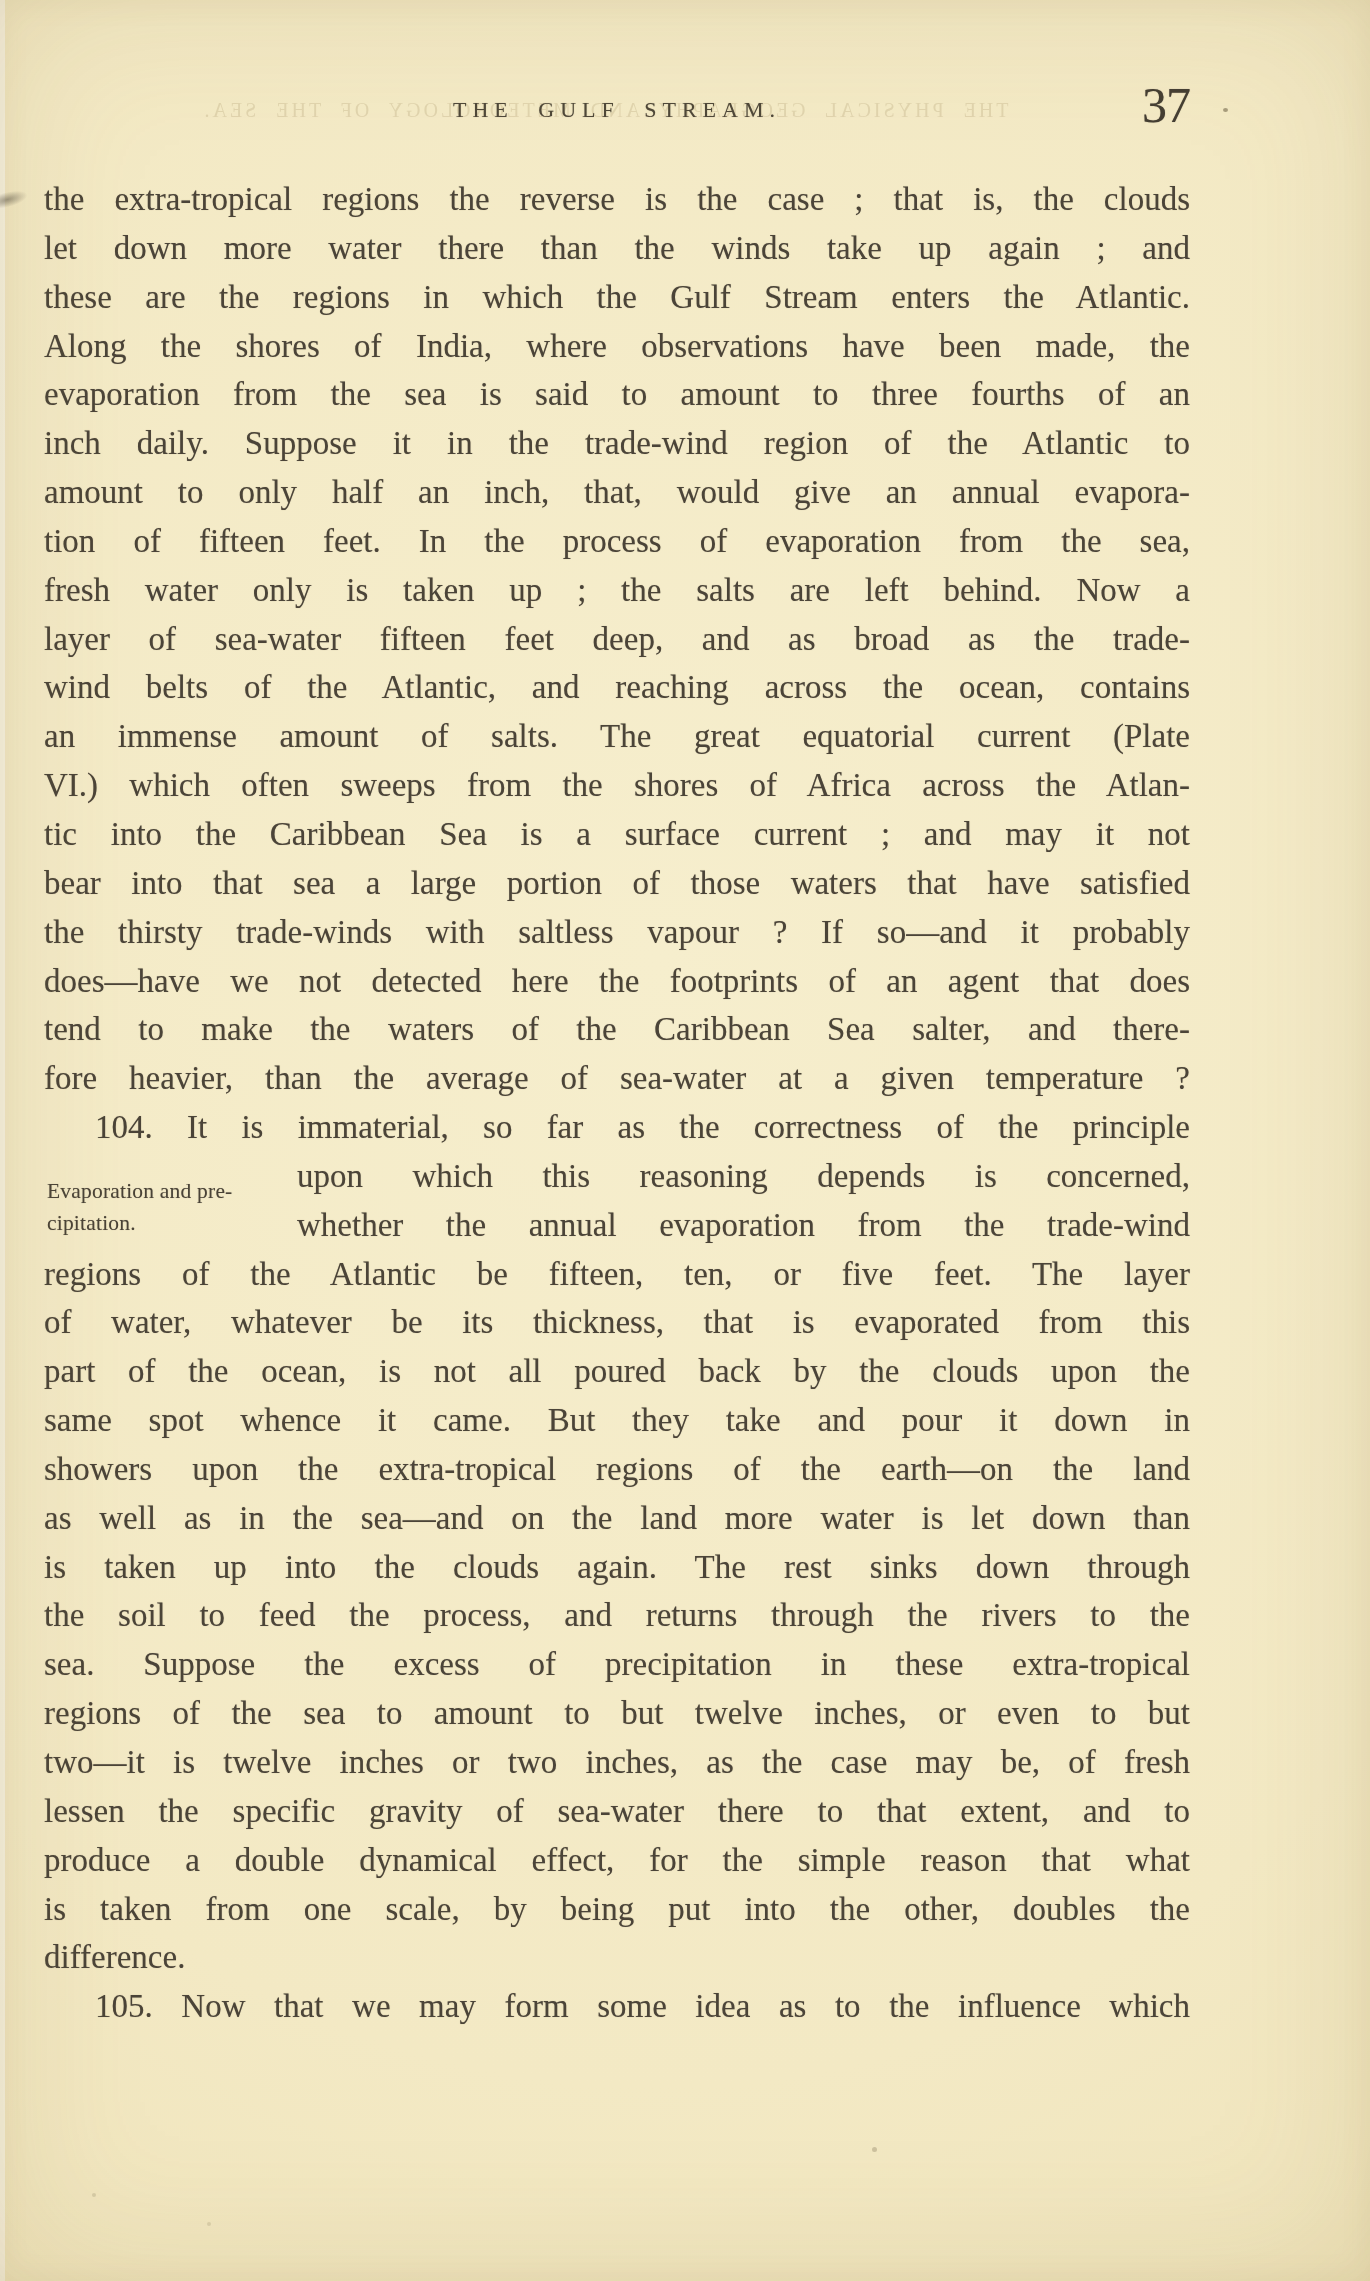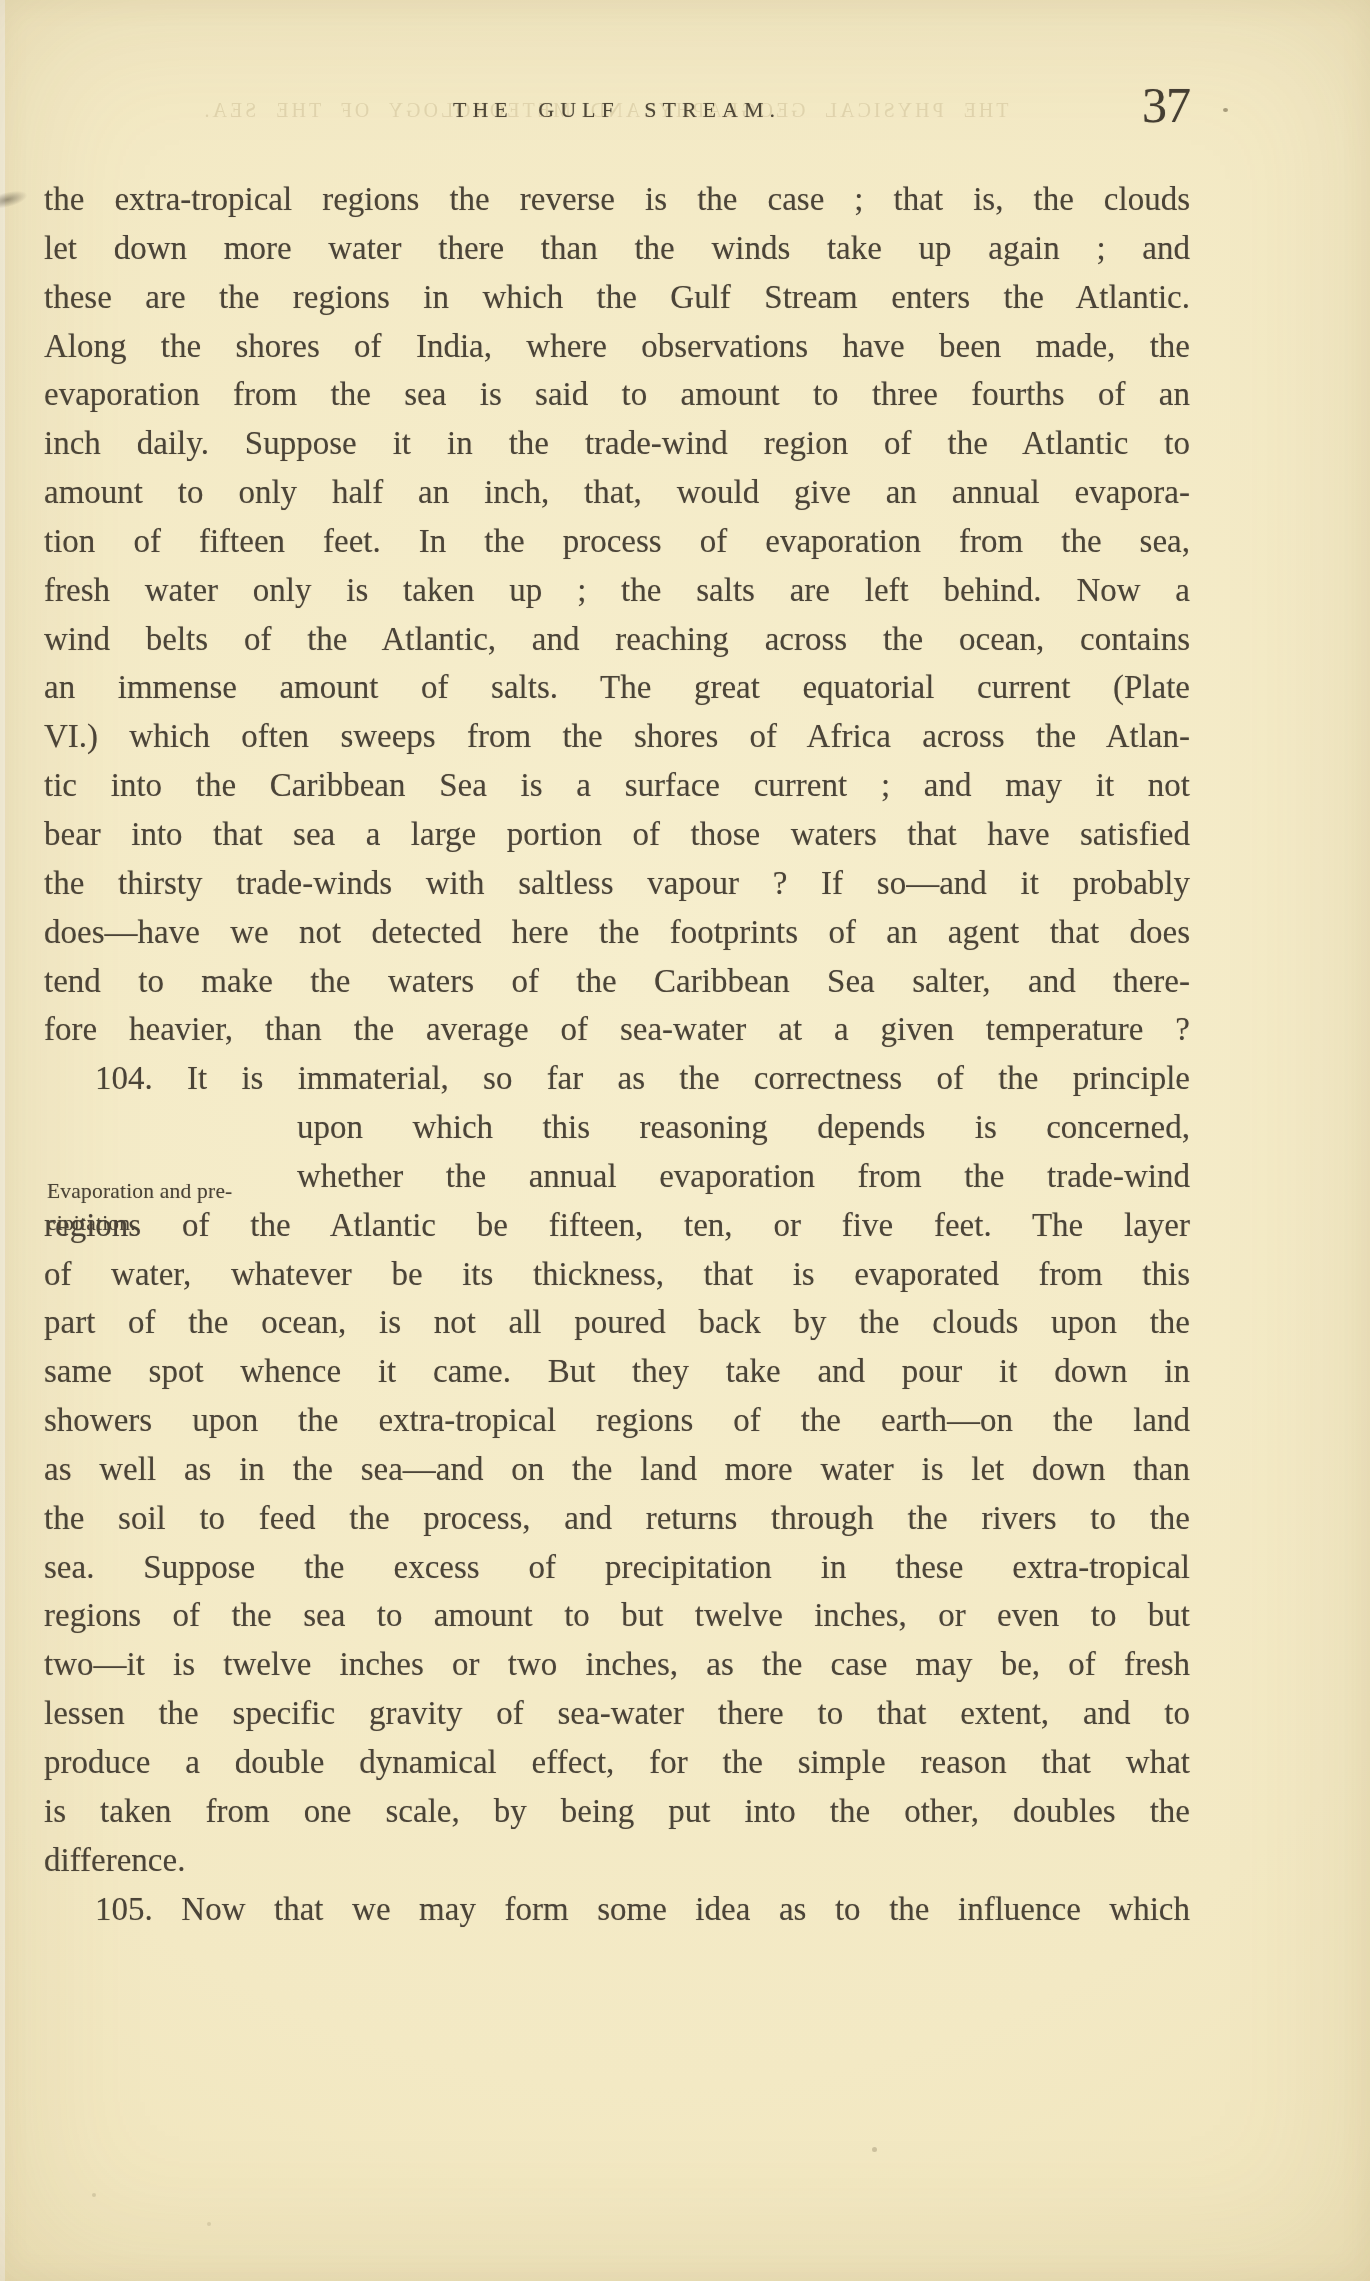--- a/index.html
+++ b/index.html
@@ -105,38 +105,40 @@
   <div class="body-text" id="body-text">
       <div class="line">the extra-tropical regions the reverse is the case ; that is, the clouds</div>
       <div class="line">let down more water there than the winds take up again ; and</div>
       <div class="line">these are the regions in which the Gulf Stream enters the Atlantic.</div>
       <div class="line">Along the shores of India, where observations have been made, the</div>
       <div class="line">evaporation from the sea is said to amount to three fourths of an</div>
       <div class="line">inch daily. Suppose it in the trade-wind region of the Atlantic to</div>
       <div class="line">amount to only half an inch, that, would give an annual evapora-</div>
       <div class="line">tion of fifteen feet. In the process of evaporation from the sea,</div>
       <div class="line">fresh water only is taken up ; the salts are left behind. Now a</div>
+      <div class="line">layer of sea-water fifteen feet deep, and as broad as the trade-</div>
       <div class="line">wind belts of the Atlantic, and reaching across the ocean, contains</div>
       <div class="line">an immense amount of salts. The great equatorial current (Plate</div>
       <div class="line">VI.) which often sweeps from the shores of Africa across the Atlan-</div>
       <div class="line">tic into the Caribbean Sea is a surface current ; and may it not</div>
       <div class="line">bear into that sea a large portion of those waters that have satisfied</div>
       <div class="line">the thirsty trade-winds with saltless vapour ? If so—and it probably</div>
       <div class="line">does—have we not detected here the footprints of an agent that does</div>
       <div class="line">tend to make the waters of the Caribbean Sea salter, and there-</div>
       <div class="line">fore heavier, than the average of sea-water at a given temperature ?</div>
       <div class="line indent-para">104. It is immaterial, so far as the correctness of the principle</div>
       <div class="line indent-note">upon which this reasoning depends is concerned,</div>
       <div class="line indent-note">whether the annual evaporation from the trade-wind</div>
       <div class="line">regions of the Atlantic be fifteen, ten, or five feet. The layer</div>
       <div class="line">of water, whatever be its thickness, that is evaporated from this</div>
       <div class="line">part of the ocean, is not all poured back by the clouds upon the</div>
       <div class="line">same spot whence it came. But they take and pour it down in</div>
       <div class="line">showers upon the extra-tropical regions of the earth—on the land</div>
       <div class="line">as well as in the sea—and on the land more water is let down than</div>
+      <div class="line">is taken up into the clouds again. The rest sinks down through</div>
       <div class="line">the soil to feed the process, and returns through the rivers to the</div>
       <div class="line">sea. Suppose the excess of precipitation in these extra-tropical</div>
       <div class="line">regions of the sea to amount to but twelve inches, or even to but</div>
       <div class="line">two—it is twelve inches or two inches, as the case may be, of fresh</div>
       <div class="line">lessen the specific gravity of sea-water there to that extent, and to</div>
       <div class="line">produce a double dynamical effect, for the simple reason that what</div>
       <div class="line">is taken from one scale, by being put into the other, doubles the</div>
       <div class="line no-justify">difference.</div>
       <div class="line indent-para">105. Now that we may form some idea as to the influence which</div>
     </div>

